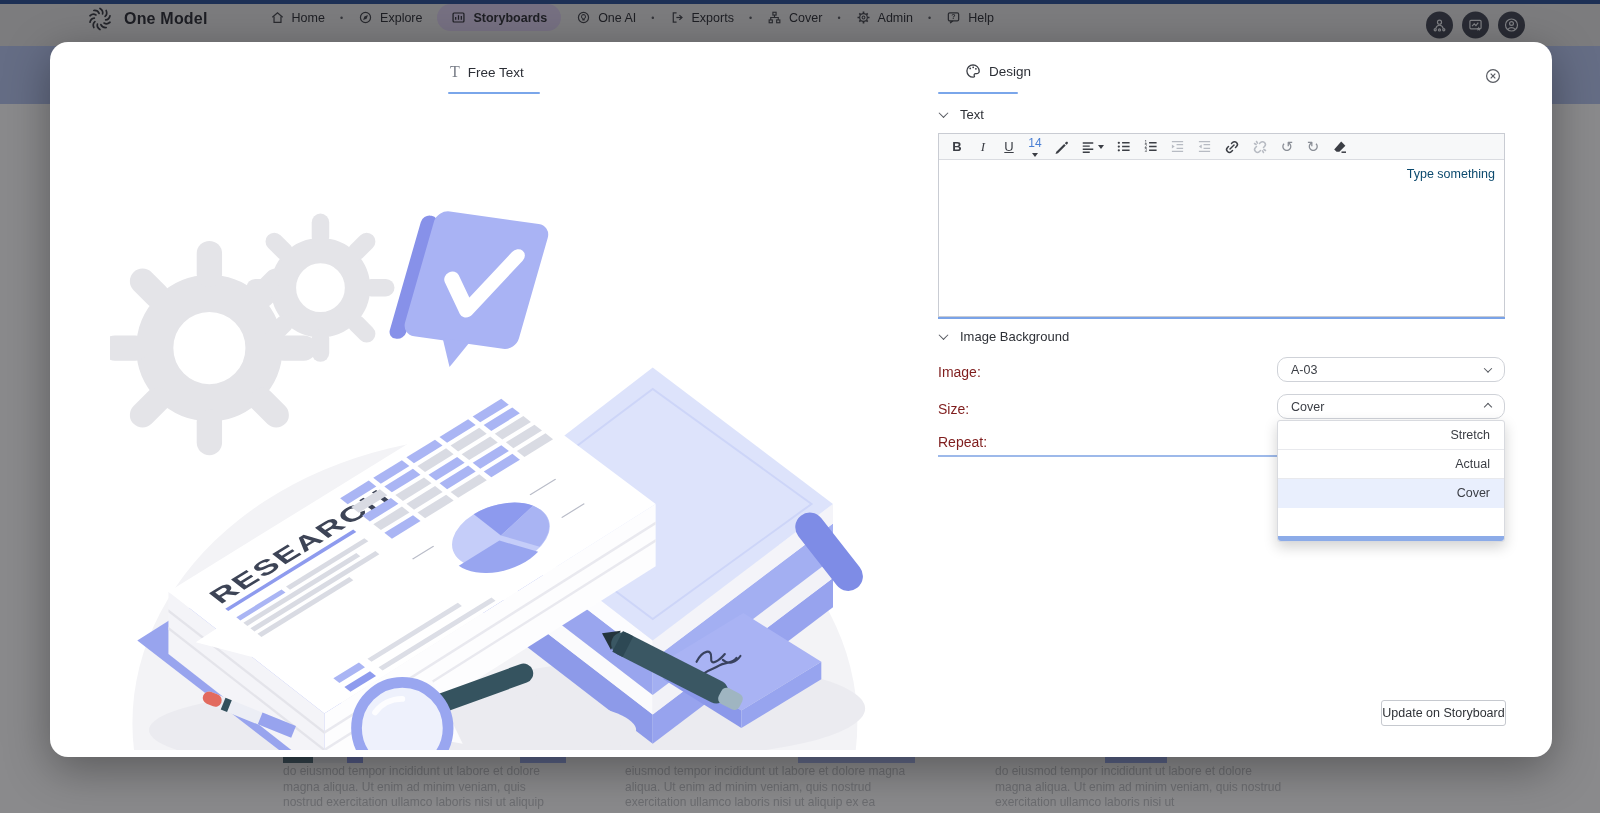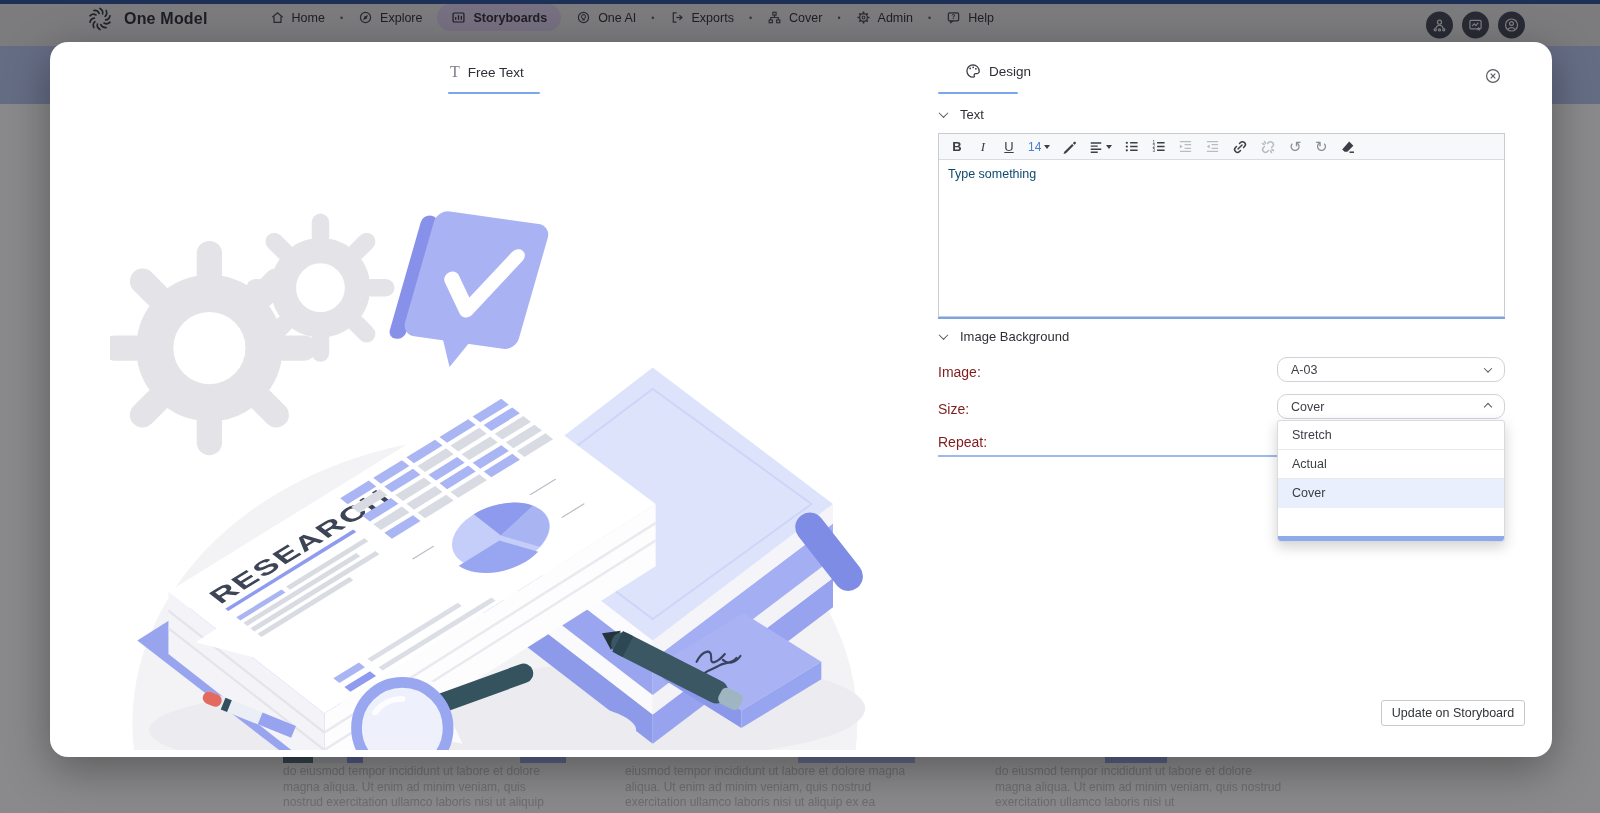--- a/index.html
+++ b/index.html
@@ -27,21 +27,21 @@
   .lorem-col { position:absolute; top:764px; font-size:12px; line-height:15.5px; color:#c5c7ca; }
   .sliver { position:absolute; top:754px; height:9px; }
 
   
   .overlay { position:absolute; inset:0; background:rgba(10,10,14,0.48); z-index:5; }
 
   
   .modal { position:absolute; left:50px; top:42px; width:1502px; height:715px; background:#ffffff;
     border-radius:18px; z-index:10; box-shadow:0 12px 45px rgba(0,0,0,0.35); }
   .pane-left { position:absolute; left:0; top:0; width:888px; height:715px; }
-  .pane-right { position:absolute; left:888px; top:0; width:614px; height:715px; }
+  .pane-right { position:absolute; left:888px; top:0; width:614px; height:715px;text-align:right; }
 
   .tab { position:absolute; display:flex; align-items:center; gap:8px; font-size:13.5px;
     color:#2c2f36; cursor:pointer; }
   .tab-underline { position:absolute; height:2px; background:#7aa6ea; border-radius:1px; }
   .t-glyph { font-family:"Liberation Serif", serif; font-size:16px; color:#787d87; }
 
   .close-btn { position:absolute; right:51px; top:26px; width:16px; height:16px; cursor:pointer; }
 
   .section-head { position:absolute; display:flex; align-items:center; gap:13px;
     font-size:13px; color:#2e3137; }
@@ -52,21 +52,21 @@
   
   .editor-box { position:absolute; left:0; top:91px; width:567px; height:184px;
     border:1px solid #c9ccd3; background:#fff; }
   .toolbar { height:26px; background:#f7f8f9; border-bottom:1px solid #dadce1;
     display:flex; align-items:center; gap:12px; padding:0 11px; }
   .tb-btn { display:flex; align-items:center; justify-content:center; min-width:14px;
     height:20px; color:#3b3e45; cursor:pointer; font-size:13px; }
   .tb-bold { font-weight:bold; }
   .tb-italic { font-family:"Liberation Serif", serif; font-style:italic; }
   .tb-under { text-decoration:underline; }
-  .tb-size { color:#4a7fd4; font-size:12px; display:flex; align-items:center; gap:3px; }
+  .tb-size { color:#4a7fd4; font-size:12px; display:flex; align-items:center; gap:3px;flex-direction:column; }
   .caret-down { width:0; height:0; border-left:3.5px solid transparent; border-right:3.5px solid transparent;
     border-top:4px solid #3b3e45; }
   .dim { color:#b7bbc3; }
   .undo-glyph { font-size:15px; color:#8a8e96; }
   .editor-area { height:156px; padding:7px 9px; cursor:text; }
   .placeholder { font-size:12.5px; color:#0c4a6e; }
   .editor-underline { position:absolute; left:0; top:275px; width:567px; height:2px; background:#7aa3e8; }
 
   
   .field-label { position:absolute; left:0; font-size:14px; color:#7f1d1d; }
@@ -78,21 +78,21 @@
 
   
   .dd { position:absolute; left:339px; top:378px; width:228px; height:122px; background:#fff;
     border:1px solid #d8dadf; border-radius:3px; box-shadow:0 5px 14px rgba(0,0,0,0.18); z-index:3; }
   .dd-item { height:29px; line-height:29px; padding:0 14px; font-size:12.5px; color:#3b3e45;
     border-bottom:1px solid #e8e9ed; cursor:pointer; }
   .dd-item.selected { background:#e9effd; border-bottom:none; }
   .dd-strip { position:absolute; left:0; bottom:0; width:100%; height:5px; background:#8cabe8;
     border-radius:0 0 3px 3px; }
 
-  .update-btn { position:absolute; left:443px; top:658px; width:144px; height:26px; background:#fff;
+  .update-btn { position:absolute; left:443px; top:658px; width:125px; height:26px; background:#fff;
     border:1px solid #c6c9cf; border-radius:3px; font-size:12.5px; color:#2f3237;
     display:flex; align-items:center; justify-content:center; cursor:pointer;
     font-family:"Liberation Sans", sans-serif; }
 
   .illus { position:absolute; left:60px; top:138px; width:760px; height:570px; }
 </style>
 </head>
 <body>
 
 <div class="page-bg">

